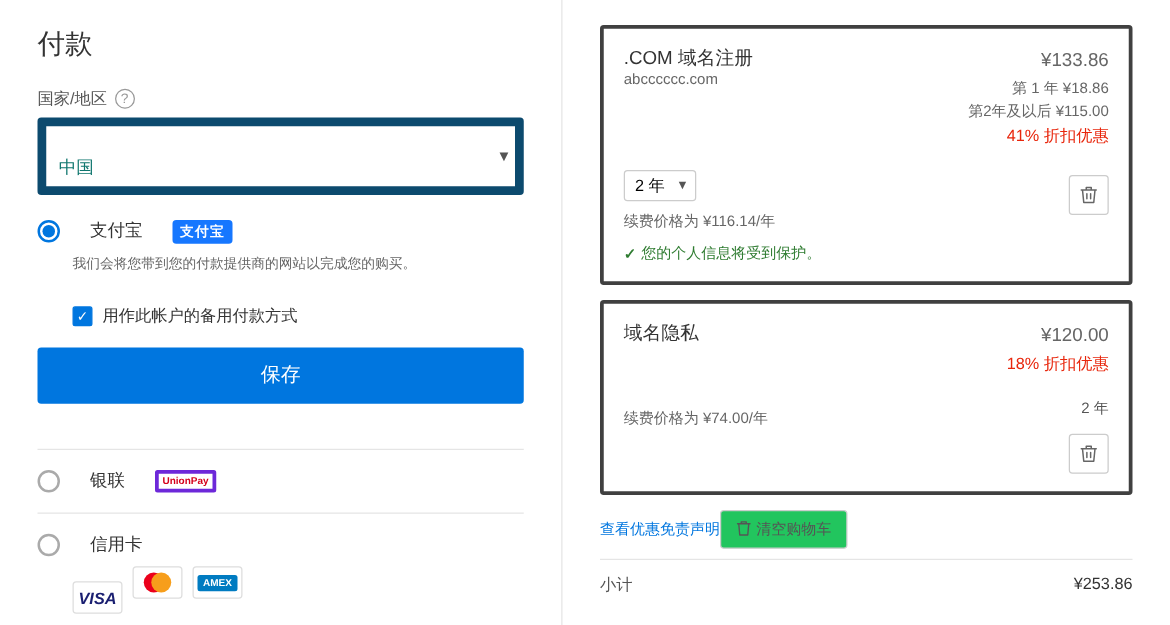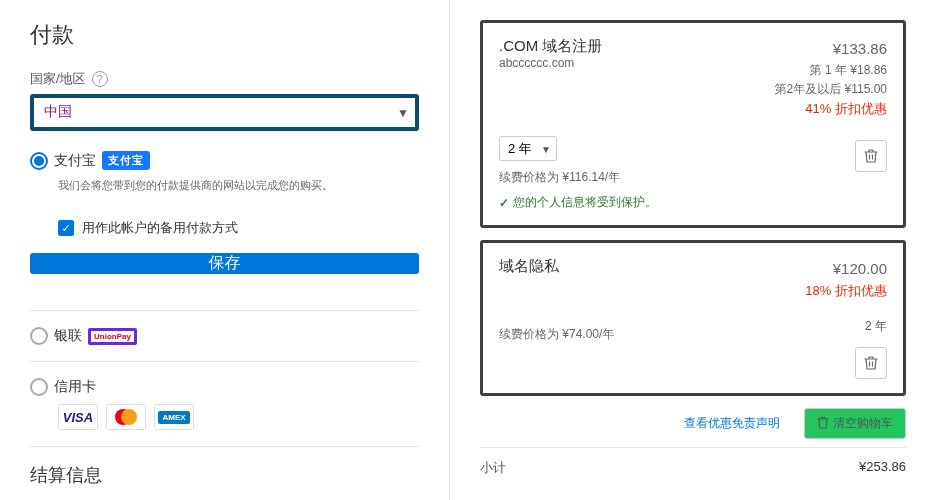--- a/index.html
+++ b/index.html
@@ -51,46 +51,45 @@
       font-size: 11px;
       color: #999;
       cursor: pointer;
     }
     .select-wrapper {
       position: relative;
       margin-bottom: 20px;
     }
     .select-wrapper select {
       width: 100%;
-      padding: 5px 30px 8px 10px;
-      border: 4px solid #0c4a6e;
+      padding: 24px 30px 8px 10px;
+      border: 7px solid #0c4a6e;
       border-radius: 3px;
       font-size: 14px;
-      color: #701a75;
+      color: #0f766e;
       appearance: none;
       background: #fff;
       cursor: pointer;
     }
     .select-arrow {
       position: absolute;
       right: 10px;
       top: 50%;
       transform: translateY(-50%);
       pointer-events: none;
       color: #555;
       font-size: 12px;
     }
     
     .payment-option {
       margin-bottom: 16px;
     }
     .payment-option-header {
       display: flex;
-      align-items: center;
-      gap: 6px;
+      gap: 24px;
       margin-bottom: 8px;
     }
     .radio-circle {
       width: 18px;
       height: 18px;
       border-radius: 50%;
       border: 2px solid #0076df;
       display: flex;
       align-items: center;
       justify-content: center;
@@ -158,21 +157,21 @@
       content: '✓';
       color: #fff;
       font-size: 11px;
     }
     .checkbox-label {
       font-size: 13px;
       color: #333;
     }
     .save-btn {
       width: 100%;
-      padding: 0;
+      padding: 12px;
       background: #0076df;
       color: #fff;
       border: none;
       border-radius: 3px;
       font-size: 16px;
       cursor: pointer;
       margin-bottom: 20px;
     }
     .divider {
       border: none;
@@ -190,21 +189,21 @@
       width: 40px;
       height: 26px;
       border: 1px solid #ddd;
       border-radius: 3px;
       display: flex;
       align-items: center;
       justify-content: center;
       font-size: 9px;
       font-weight: bold;
     }
-    .visa-logo { color: #1a1f71; font-size: 13px; font-weight: 900; font-style: italic; }
+    .visa-logo { color: #1a1f71; font-size: 13px; font-weight: 900; font-style: italic; margin-top: 12px; }
     .mc-logo {
       position: relative;
       width: 40px;
       height: 26px;
       border: 1px solid #ddd;
       border-radius: 3px;
       overflow: hidden;
       display: flex;
       align-items: center;
       justify-content: center;
@@ -364,24 +363,23 @@
       background: #22c55e;
       font-size: 12px;
       color: #555;
       cursor: pointer;
       display: flex;
       align-items: center;
       gap: 4px;
     }
     .bottom-summary-row {
       display: flex;
-      justify-content: flex-end;
+      justify-content: flex-start;
       align-items: center;
       margin-top: 8px;
-      gap: 24px;
     }
   </style>
 </head>
 <body>
 
 <div class="layout" style="position:relative;">
 
   <div class="left-panel">
     <h2 class="section-title">付款</h2>
 

